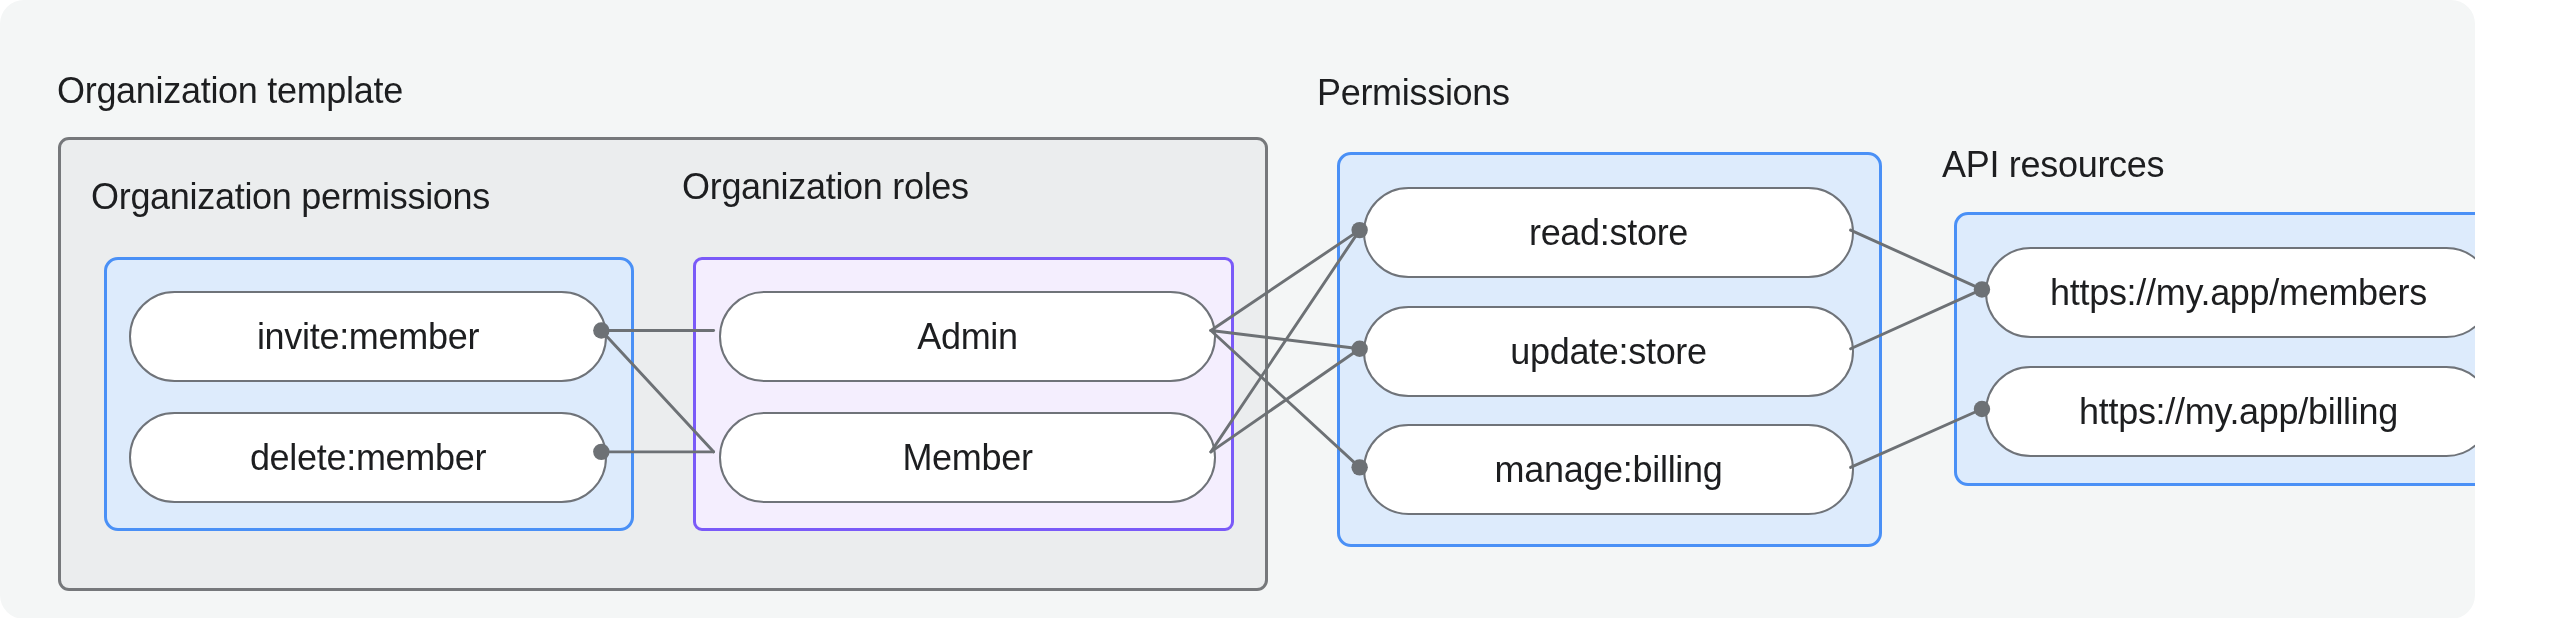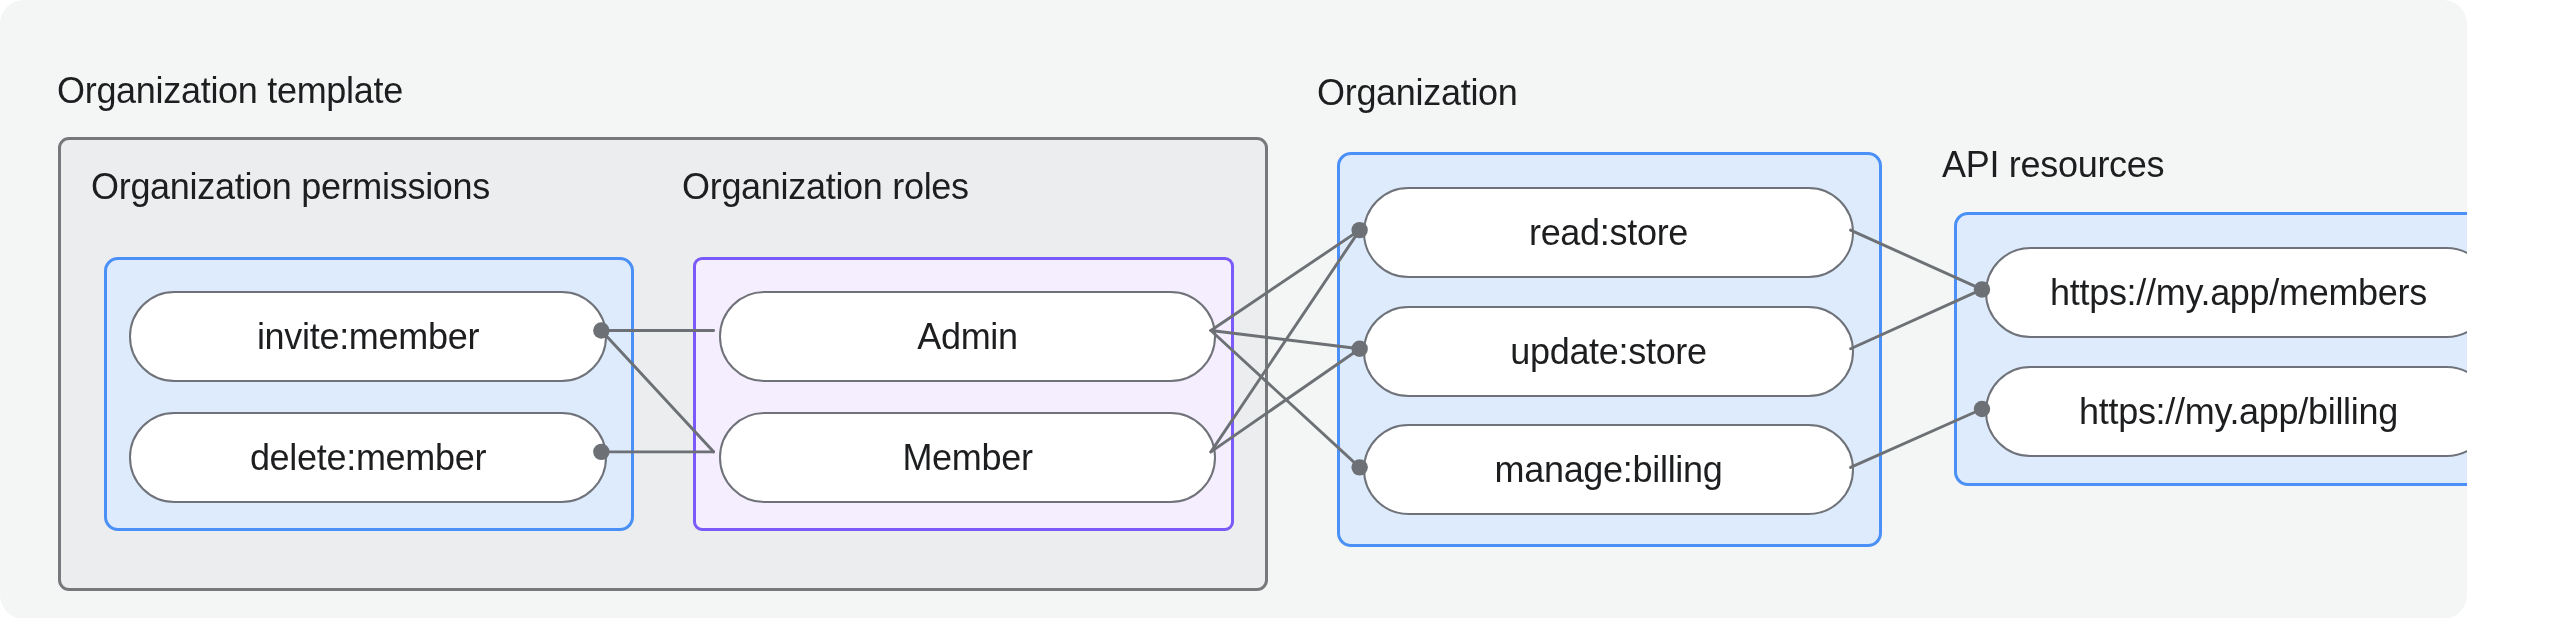--- a/index.html
+++ b/index.html
@@ -17,20 +17,21 @@
   }
   html,body{margin:0;padding:0;background:#ffffff;}
   body{font-family:"Liberation Sans","DejaVu Sans",sans-serif;}
   .canvas{
     position:relative;
     width:2467px;height:619px;
     background:var(--background);
     border-radius:24px;
     overflow:hidden;
     letter-spacing:-0.3px;
+    padding-left:8px;
   }
   .label{
     position:absolute;
     font-size:36px;
     line-height:44px;
     color:var(--text-color);
     white-space:nowrap;
   }
   .box{position:absolute;box-sizing:border-box;}
   .box.gray{
@@ -68,36 +69,36 @@
 </style>
 </head>
 <body>
 
 <div class="canvas">
 
   <div class="label" style="left:57px;top:69px;">Organization template</div>
 
   <div class="box gray" style="left:58px;top:137px;width:1210px;height:454px;">
 
-    <div class="label" style="left:30px;top:25px;">Organization permissions</div>
+    <div class="label" style="left:30px;top:35px;">Organization permissions</div>
 
     <div class="label" style="left:621px;top:25px;">Organization roles</div>
 
     <div class="box purple" style="left:632px;top:117px;width:541px;height:274px;">
       <div class="pill" style="left:23px;top:31px;width:497px;">Admin</div>
       <div class="pill" style="left:23px;top:152px;width:497px;">Member</div>
     </div>
 
     <div class="box blue" style="left:43px;top:117px;width:530px;height:274px;">
       <div class="pill" style="left:22px;top:31px;width:478px;">invite:member</div>
       <div class="pill" style="left:22px;top:152px;width:478px;">delete:member</div>
     </div>
   </div>
 
-  <div class="label" style="left:1317px;top:71px;">Organization</div>
+  <div class="label" style="left:1317px;top:71px;">Permissions</div>
 
   <div class="box blue" style="left:1337px;top:152px;width:545px;height:395px;">
     <div class="pill" style="left:23px;top:32px;width:491px;">read:store</div>
     <div class="pill" style="left:23px;top:151px;width:491px;">update:store</div>
     <div class="pill" style="left:23px;top:269px;width:491px;">manage:billing</div>
   </div>
 
   <div class="label" style="left:1942px;top:136px;margin-top:7px;">API resources</div>
 
   <div class="box blue" style="left:1954px;top:212px;width:558px;height:274px;text-align:center;">

